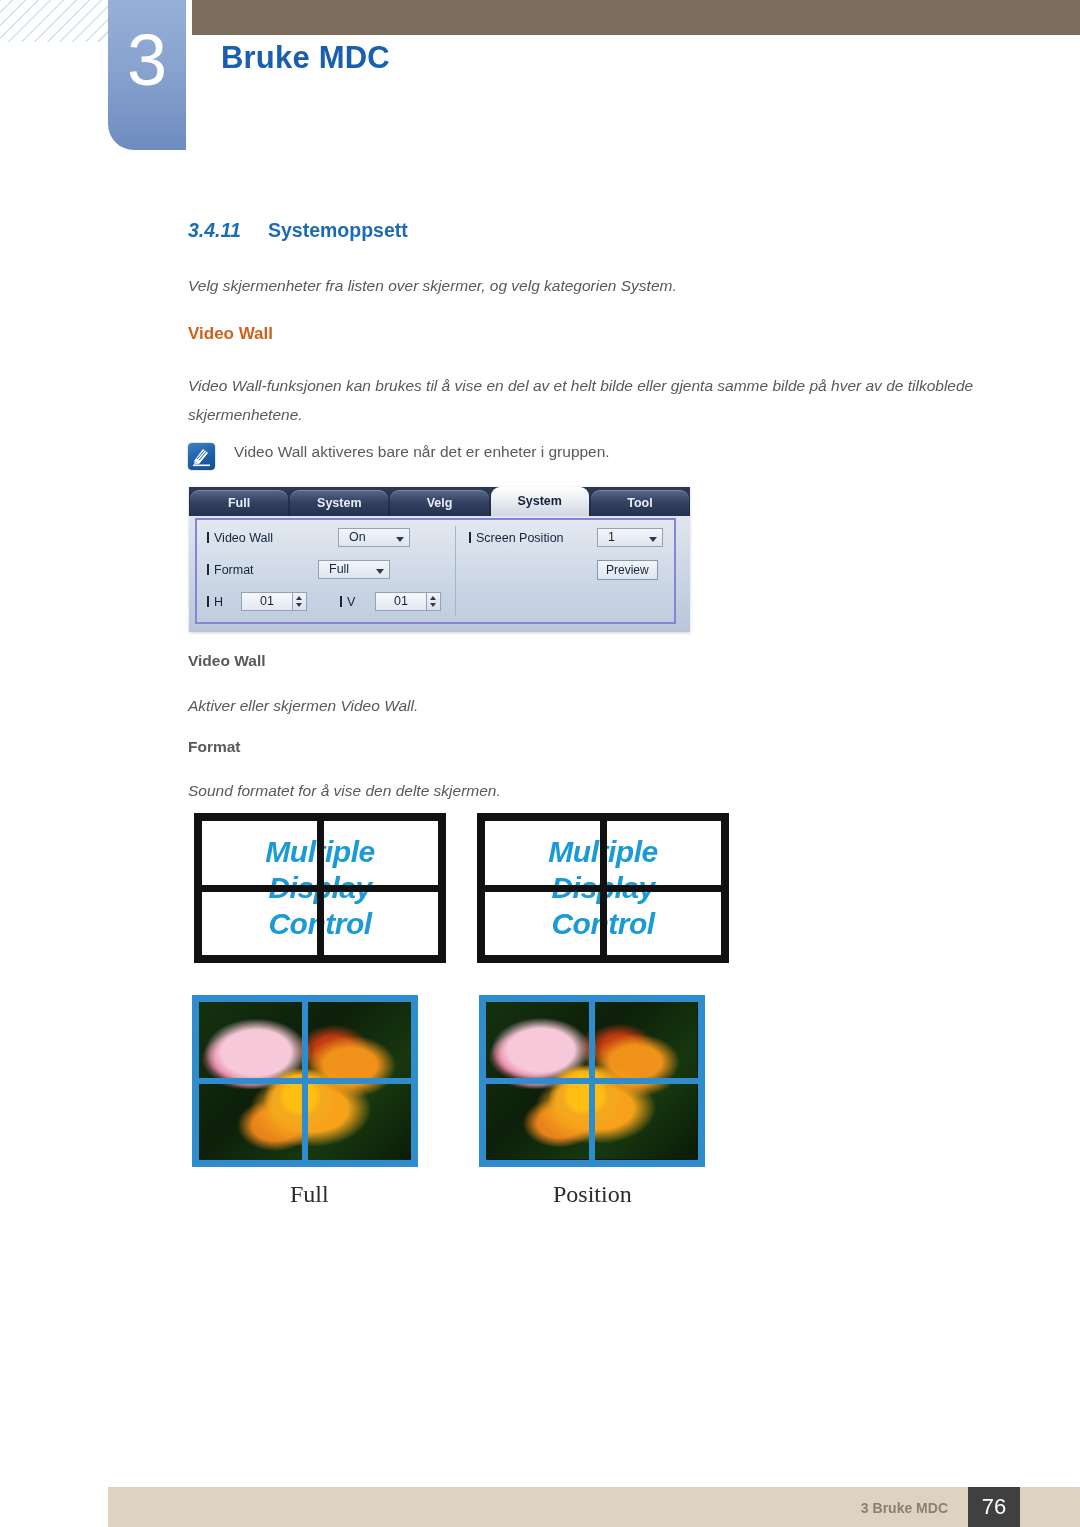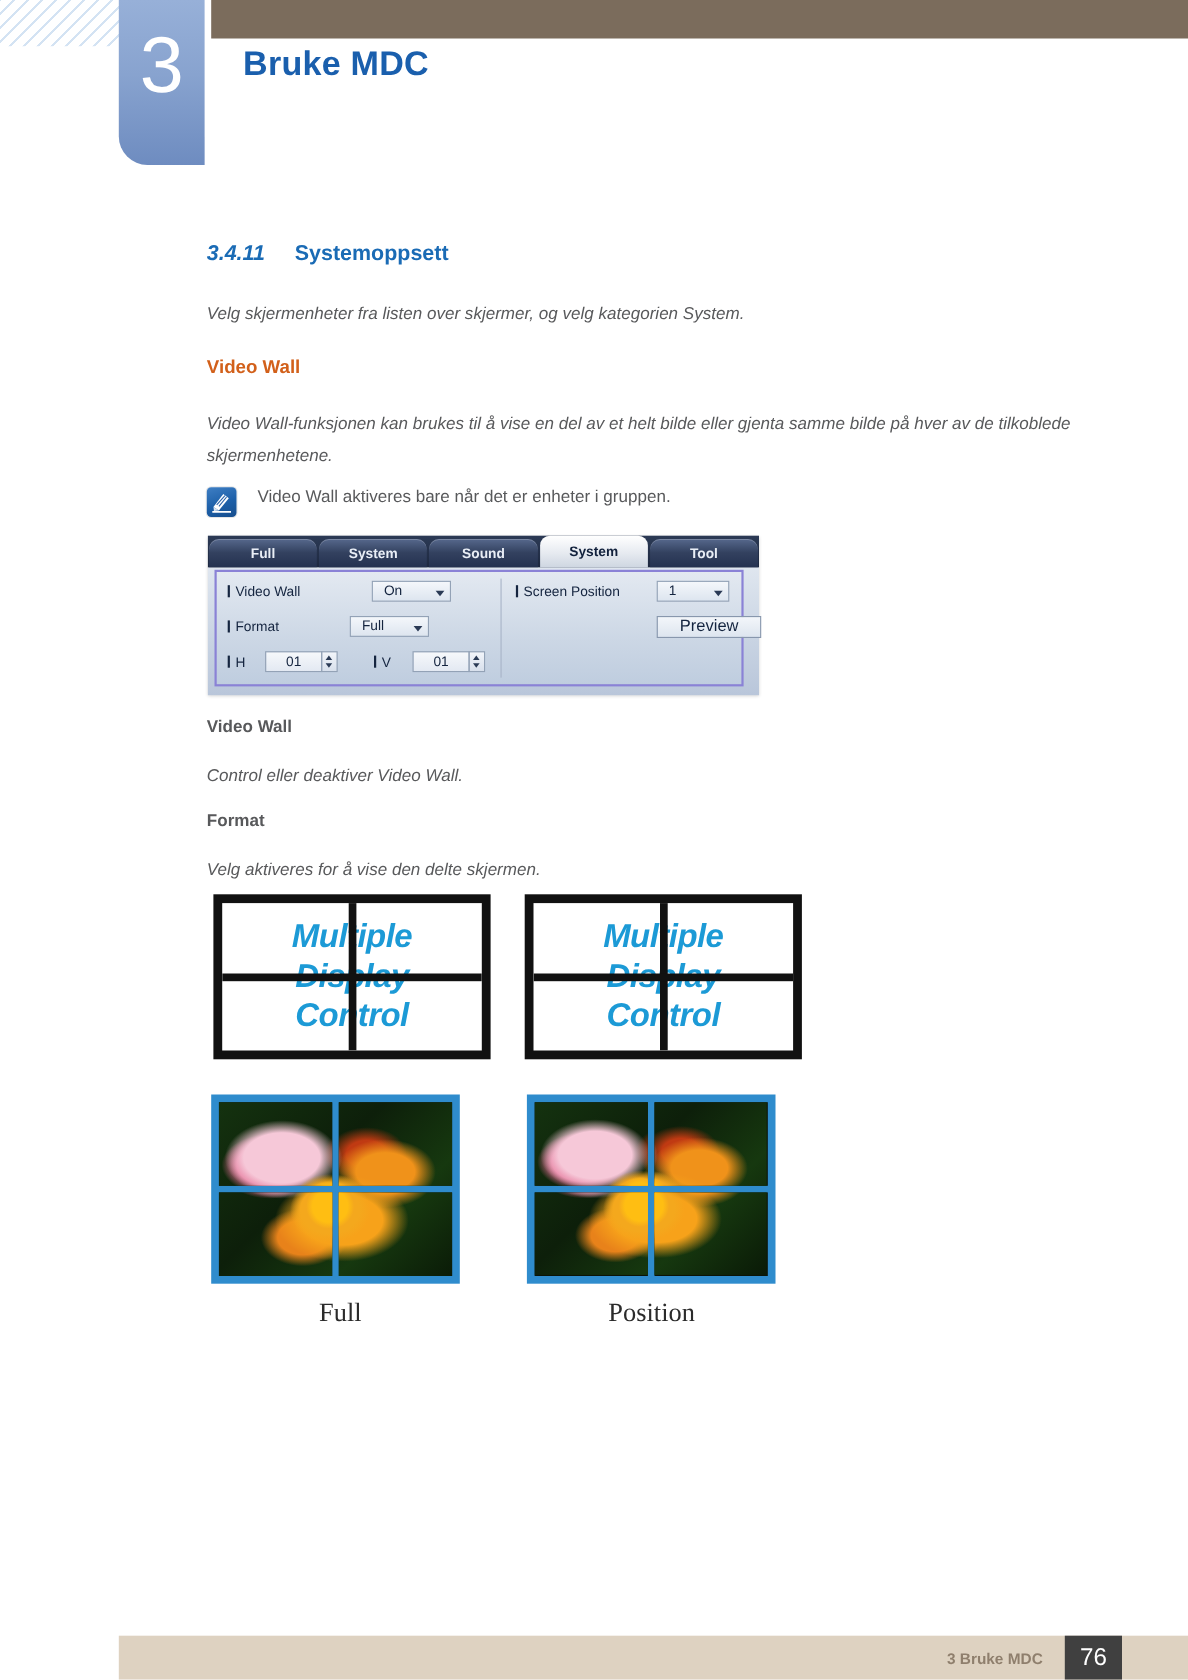--- a/index.html
+++ b/index.html
@@ -214,25 +214,25 @@
     position: absolute; left: 3px;
     width: 0; height: 0;
     border-left: 3.5px solid transparent;
     border-right: 3.5px solid transparent;
   }
   .spinbtn i.up { top: 3px; border-bottom: 4px solid #2a3a55; }
   .spinbtn i.dn { bottom: 3px; border-top: 4px solid #2a3a55; }
   .previewbtn {
     position: absolute;
     height: 20px;
-    padding: 0 20px;
+    padding: 0 8px;
     background: linear-gradient(180deg,#f3f6fa 0%,#dde5ef 100%);
     border: 1px solid #8897ad;
     box-sizing: border-box;
-    font-size: 15px;
+    font-size: 12px;
     color: #14243f;
     line-height: 18px;
   }
 
   .subhead-grey {
     position: absolute;
     left: 188px;
     font-size: 15.5px;
     font-weight: bold;
     color: #58595b;
@@ -379,21 +379,21 @@
     </svg>
   </div>
   <div class="note-text">Video Wall aktiveres bare når det er enheter i gruppen.</div>
 </div>
 
 <div class="mdc">
 
   <div class="mdc-tabs">
     <div class="mdc-tab">Full</div>
     <div class="mdc-tab">System</div>
-    <div class="mdc-tab">Sound</div>
+    <div class="mdc-tab">Velg</div>
     <div class="mdc-tab active">System</div>
     <div class="mdc-tab">Tool</div>
   </div>
 
   <div class="mdc-body">
     <div class="mdc-frame">
       <div class="mdc-divider"></div>
 
       <div class="mdc-row lbl" style="left:10px; top:11px;">Video Wall</div>
       <div class="combo" style="left:121px; top:8px; width:72px;margin-left:20px;">
@@ -426,24 +426,24 @@
         <span>1</span>
         <span class="arrow"></span>
       </div>
 
       <div class="previewbtn" style="left:400px; top:40px;">Preview</div>
     </div>
   </div>
 </div>
 
 <div class="subhead-grey sh1">Video Wall</div>
-<div class="para p3">Control eller deaktiver Video Wall.</div>
+<div class="para p3">Aktiver eller skjermen Video Wall.</div>
 
 <div class="subhead-grey sh2">Format</div>
-<div class="para p4">Velg aktiveres for å vise den delte skjermen.</div>
+<div class="para p4">Sound formatet for å vise den delte skjermen.</div>
 
 <div class="walls">
   <div class="wall w1">
     <div class="wtext">
       <span>Multiple</span>
       <span>Display</span>
       <span>Control</span>
     </div>
     <div class="vline"></div>
     <div class="hline"></div>

